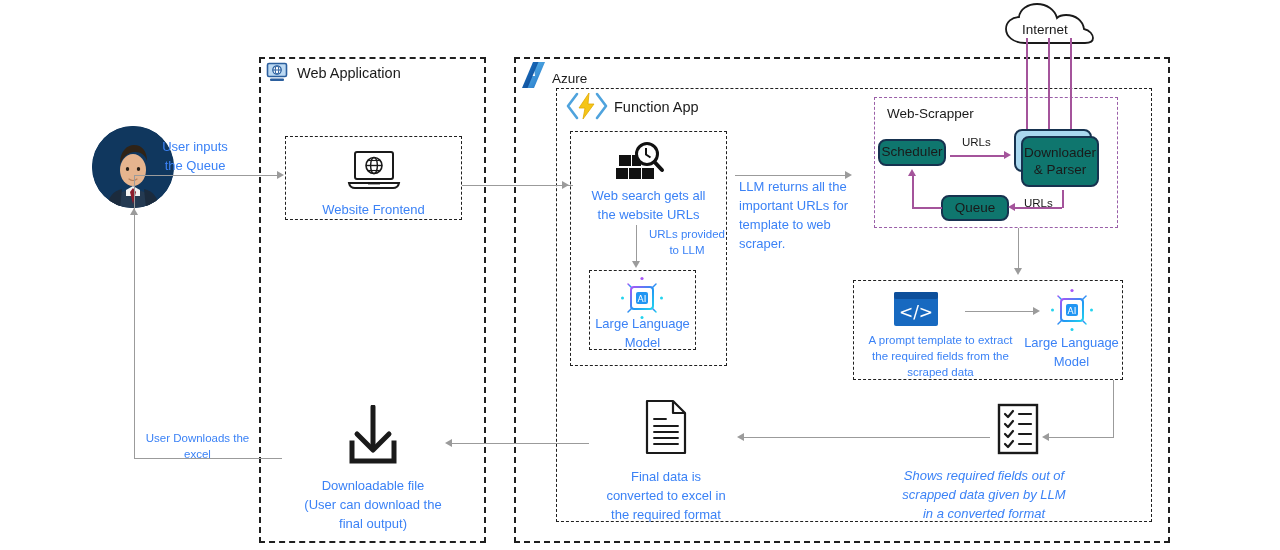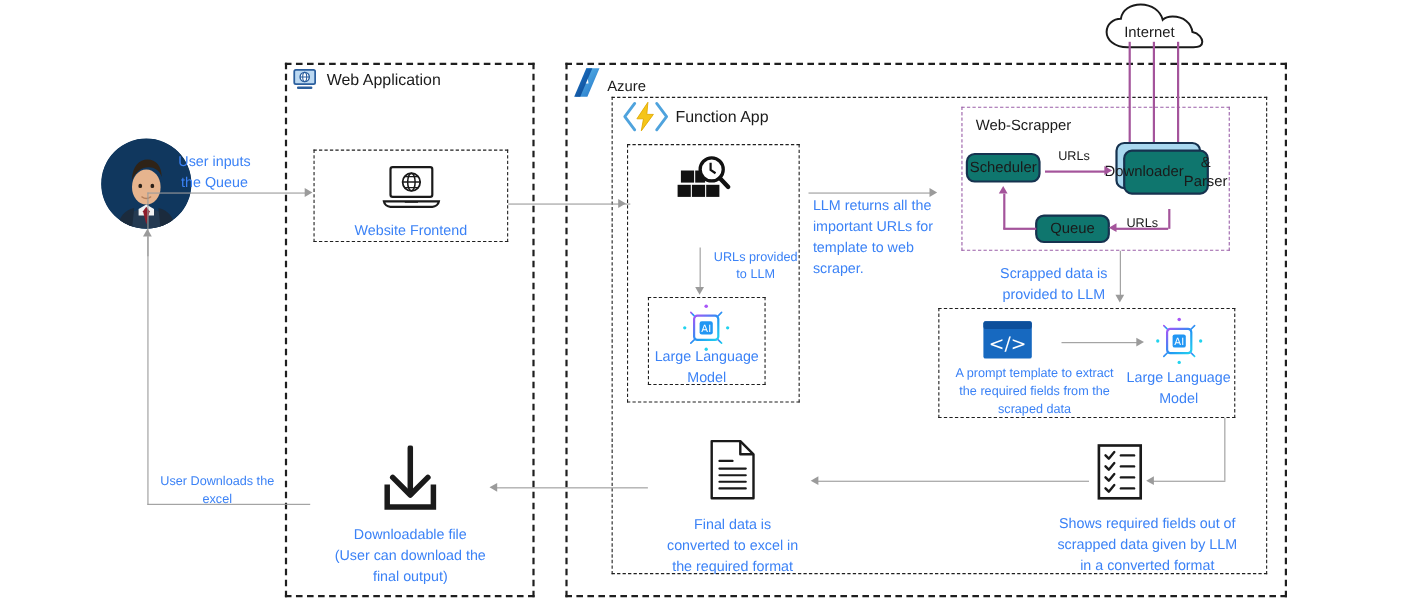--- a/index.html
+++ b/index.html
@@ -198,20 +198,24 @@
     <svg width="50" height="44" viewBox="0 0 50 44">
       <rect x="4" y="14" width="12" height="11" fill="#111"></rect>
       <rect x="1" y="27" width="12" height="11" fill="#111"></rect>
       <rect x="14" y="27" width="12" height="11" fill="#111"></rect>
       <rect x="27" y="27" width="12" height="11" fill="#111"></rect>
       <rect x="17" y="14" width="9" height="11" fill="#111"></rect>
       <circle cx="32" cy="13" r="10.5" fill="#fff" stroke="#111" stroke-width="3"></circle>
       <path d="M31 7 v6.5 l4.5 3" fill="none" stroke="#111" stroke-width="2"></path>
       <line x1="39.5" y1="21" x2="47" y2="29" stroke="#111" stroke-width="4" stroke-linecap="round"></line>
     </svg>
+  </div>
+  <div class="caption" style="left:572px;top:187px;width:153px;">
+    <div>Web search gets all</div>
+    <div>the website URLs</div>
   </div>
 
   <div class="ln v" style="left:636px;top:225px;height:38px;"></div>
   <div class="arw down" style="left:631.5px;top:261px;"></div>
   <div class="caption sm" style="left:641px;top:226px;width:92px;text-align:center;">
     <div>URLs provided</div>
     <div>to LLM</div>
   </div>
 
   <div class="icon" style="left:620px;top:276px;">
@@ -278,21 +282,21 @@
   <div class="arw down pur" style="left:1043.5px;top:129px;"></div>
 
   <div class="ln pur v" style="left:1070px;top:38px;height:93px;"></div>
   <div class="arw down pur" style="left:1065.5px;top:129px;"></div>
 
   <div class="pill" style="left:878px;top:139px;width:68px;height:27px;">
     <span>Scheduler</span>
   </div>
 
   <div class="pill stackback" style="left:1014px;top:129px;width:78px;height:43px;"></div>
-  <div class="pill" style="left:1021px;top:136px;width:78px;height:41px;justify-content:center;">
+  <div class="pill" style="left:1021px;top:136px;width:78px;height:51px;flex-direction:column;justify-content:center;">
     <span>Downloader</span>
     <span>&amp; Parser</span>
   </div>
 
   <div class="pill" style="left:941px;top:195px;width:68px;height:26px;">
     <span>Queue</span>
   </div>
 
   <div class="ln pur h" style="left:950px;top:155px;width:57px;"></div>
   <div class="arw right pur" style="left:1004px;top:150.5px;"></div>
@@ -302,24 +306,20 @@
   <div class="ln pur h" style="left:1014px;top:207px;width:48px;"></div>
   <div class="arw left pur" style="left:1008px;top:202.5px;"></div>
   <div class="lbl small" style="left:1024px;top:196px;">URLs</div>
 
   <div class="ln pur h" style="left:912px;top:207px;width:30px;"></div>
   <div class="ln pur v" style="left:912px;top:176px;height:32px;"></div>
   <div class="arw up pur" style="left:907.5px;top:169px;"></div>
 
   <div class="ln v" style="left:1018px;top:228px;height:42px;"></div>
   <div class="arw down" style="left:1013.5px;top:268px;"></div>
-  <div class="caption" style="left:902px;top:240px;width:112px;">
-    <div>Scrapped data is</div>
-    <div>provided to LLM</div>
-  </div>
 
   <div class="icon" style="left:893px;top:291px;">
     <svg width="46" height="36" viewBox="0 0 46 36">
       <rect x="1" y="1" width="44" height="34" rx="2" fill="#1769c0"></rect>
       <rect x="1" y="1" width="44" height="7" rx="2" fill="#0d4f9b"></rect>
       <text x="23" y="27" font-family="DejaVu Sans, sans-serif" font-size="17" fill="#ffffff" text-anchor="middle">&lt;/&gt;</text>
     </svg>
   </div>
   <div class="caption sm" style="left:858px;top:332px;width:165px;">
     <div>A prompt template to extract</div>
@@ -383,21 +383,21 @@
           <line x1="22" y1="11" x2="34" y2="11"></line>
         <path d="M8 21 l3 3 l5 -6"></path>
           <line x1="22" y1="21" x2="34" y2="21"></line>
         <path d="M8 31 l3 3 l5 -6"></path>
           <line x1="22" y1="31" x2="34" y2="31"></line>
         <path d="M8 41 l3 3 l5 -6"></path>
           <line x1="22" y1="41" x2="34" y2="41"></line>
       </g>
     </svg>
   </div>
-  <div class="caption" style="left:955px;top:467px;width:176px;">
+  <div class="caption" style="left:896px;top:467px;width:176px;font-style:italic;">
     <div>Shows required fields out of</div>
     <div>scrapped data given by LLM</div>
     <div>in a converted format</div>
   </div>
 
   <div class="ln h" style="left:743px;top:437px;width:247px;"></div>
   <div class="arw left" style="left:737px;top:432.5px;"></div>
 
   <div class="icon" style="left:644px;top:399px;">
     <svg width="44" height="56" viewBox="0 0 44 56">

